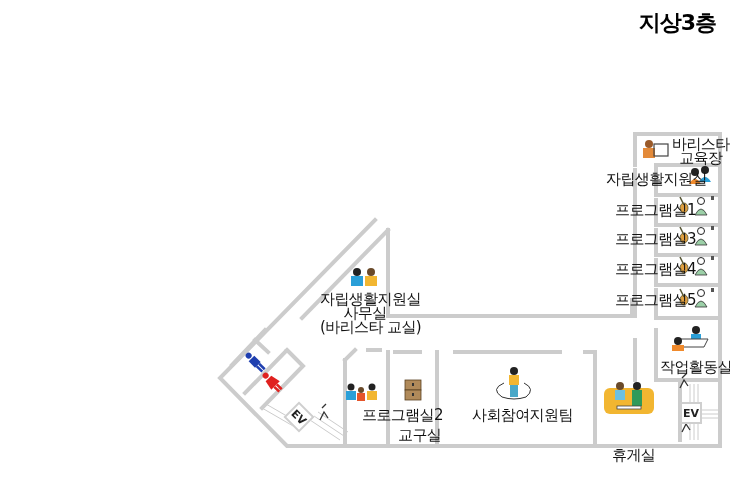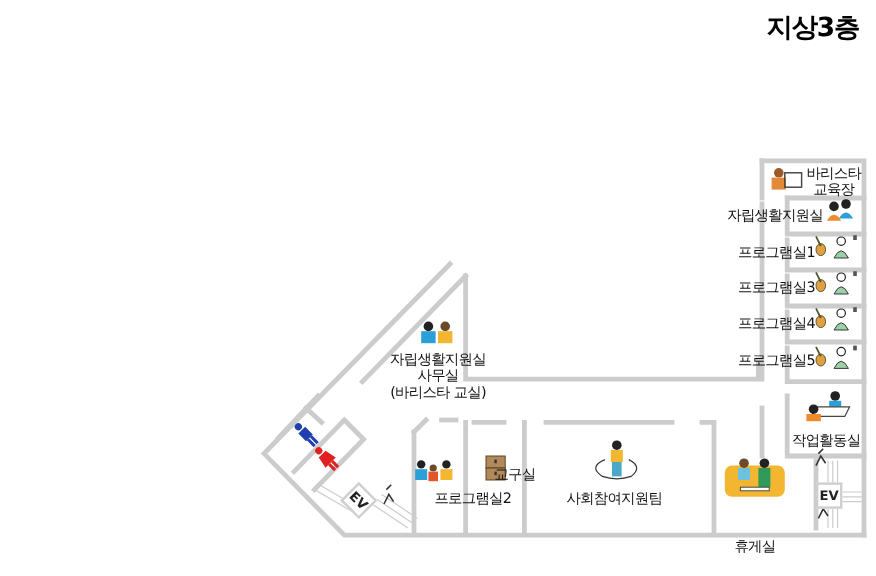--- a/index.html
+++ b/index.html
@@ -1,21 +1,21 @@
 <!DOCTYPE html>
 <html><head>
 <meta charset="utf-8">
 <style>
   html, body { margin:0; padding:0; background:#ffffff; }
   body { width:730px; height:480px; position:relative; overflow:hidden;
          font-family:"DejaVu Sans","Liberation Sans",sans-serif; }
   .title { position:absolute; right:14px; top:8px; font-size:22px; font-weight:bold; color:#000000;
            letter-spacing:-1px; }
   svg.plan { position:absolute; left:0; top:0; }
-  .lbl { position:absolute; font-size:12px; color:#111; white-space:nowrap; letter-spacing:-0.6px; line-height:14px; }
+  .lbl { position:absolute; font-size:15px; color:#111; white-space:nowrap; letter-spacing:-0.6px; line-height:14px; }
   .lbl.center { text-align:center; }
   .ul { }
   .ev { position:absolute; font-size:11px; font-weight:bold; color:#222; background:#fff;
         border:2px solid #cfcfcf; display:flex; align-items:center; justify-content:center; }
 </style>
 </head>
 <body>
 
 <div class="title">지상3층</div>
 
@@ -191,17 +191,17 @@
 <div class="lbl ul" style="left:615px;top:262px;">프로그램실4</div>
 <div class="lbl ul" style="left:615px;top:293px;">프로그램실5</div>
 <div class="lbl" style="left:660px;top:360px;">작업활동실</div>
 <div class="lbl" style="left:612px;top:448px;">휴게실</div>
 <div class="lbl center" style="left:320px;top:292px;width:90px;">
   <div>자립생활지원실</div>
   <div>사무실</div>
   <div>(바리스타 교실)</div>
 </div>
 <div class="lbl ul" style="left:338px;top:408px;margin-left:24px;">프로그램실2</div>
-<div class="lbl" style="left:398px;top:388px;margin-left:14px;">교구실</div>
+<div class="lbl" style="left:398px;top:428px;">교구실</div>
 <div class="lbl" style="left:472px;top:408px;">사회참여지원팀</div>
 
 <div class="ev" style="left:288px;top:406px;width:18px;height:18px;transform:rotate(45deg);">EV</div>
 <div class="ev" style="left:680px;top:402px;width:18px;height:18px;">EV</div>
 
 </body></html>

